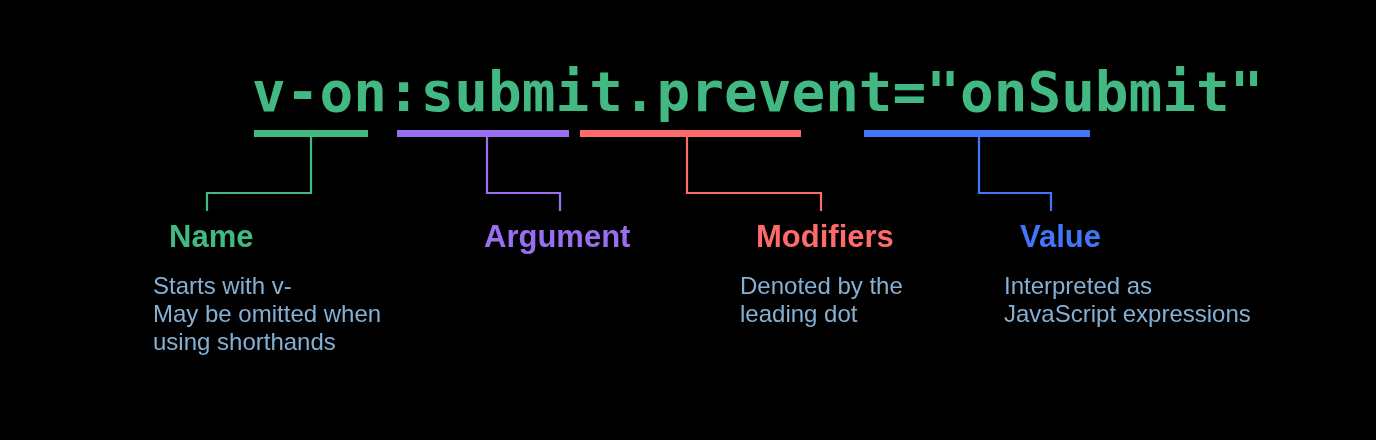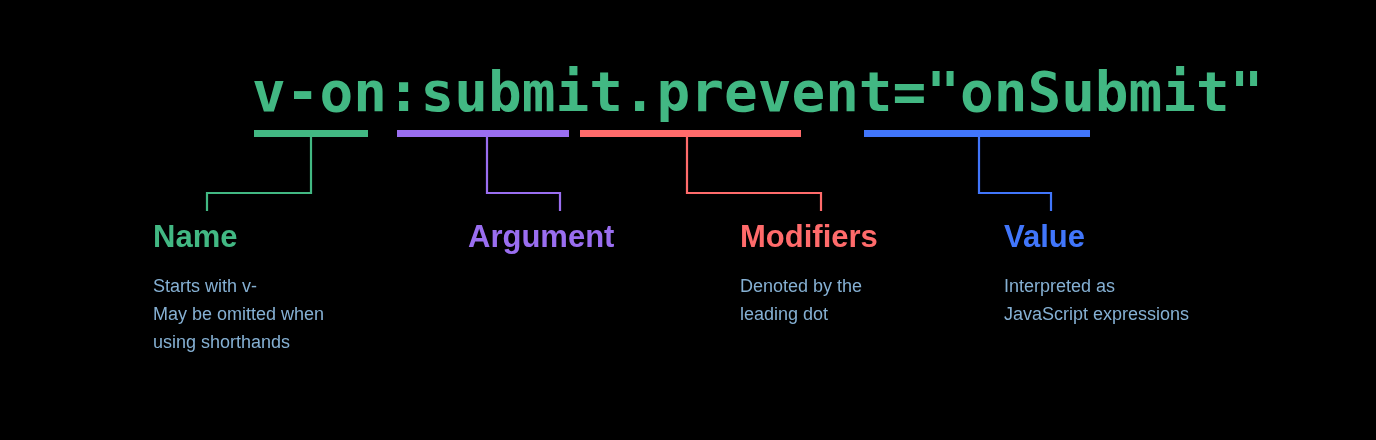--- a/index.html
+++ b/index.html
@@ -49,26 +49,26 @@
   
   .col {
     position: absolute;
     top: 218px;
   }
   .col-heading {
     font-family: "Liberation Sans", sans-serif;
     font-size: 31px;
     font-weight: 700;
     line-height: 38px;
-    margin: 0 0 16px 0;
+    margin: 0 0 16px 16px;
     white-space: nowrap;
   }
   .col-desc {
     font-family: "Liberation Sans", sans-serif;
-    font-size: 18px;
+    font-size: 24px;
     font-weight: 400;
     line-height: 28px;
     color: #85b0d3;
     white-space: pre-line;
     margin: 0;
   }
 
   #col-name     { left: 153px; width: 290px; }
   #col-argument { left: 468px; width: 250px; }
   #col-modifier { left: 740px; width: 240px; }

